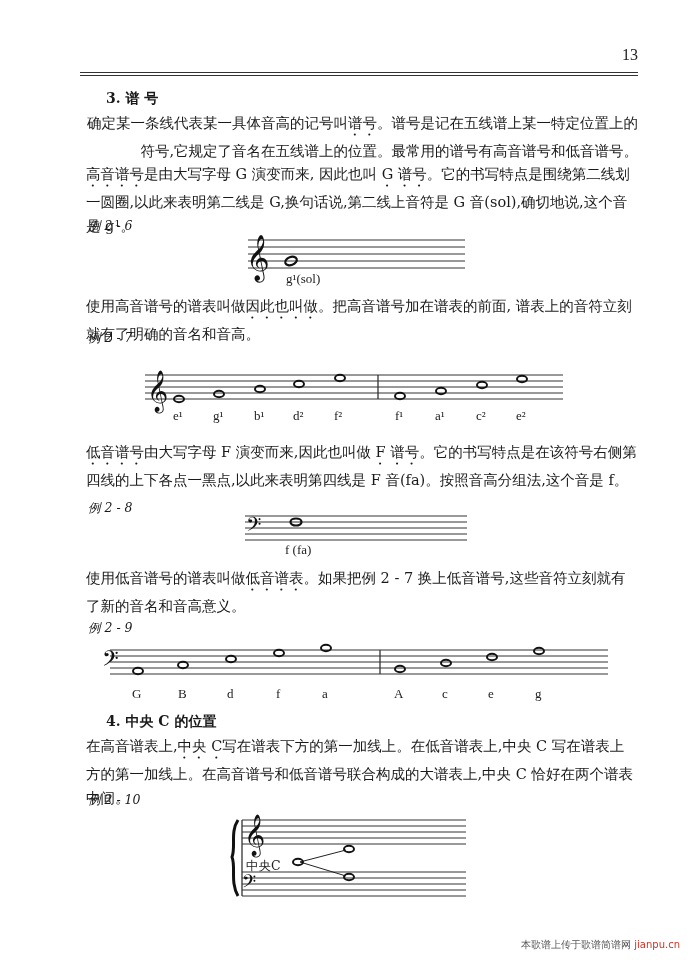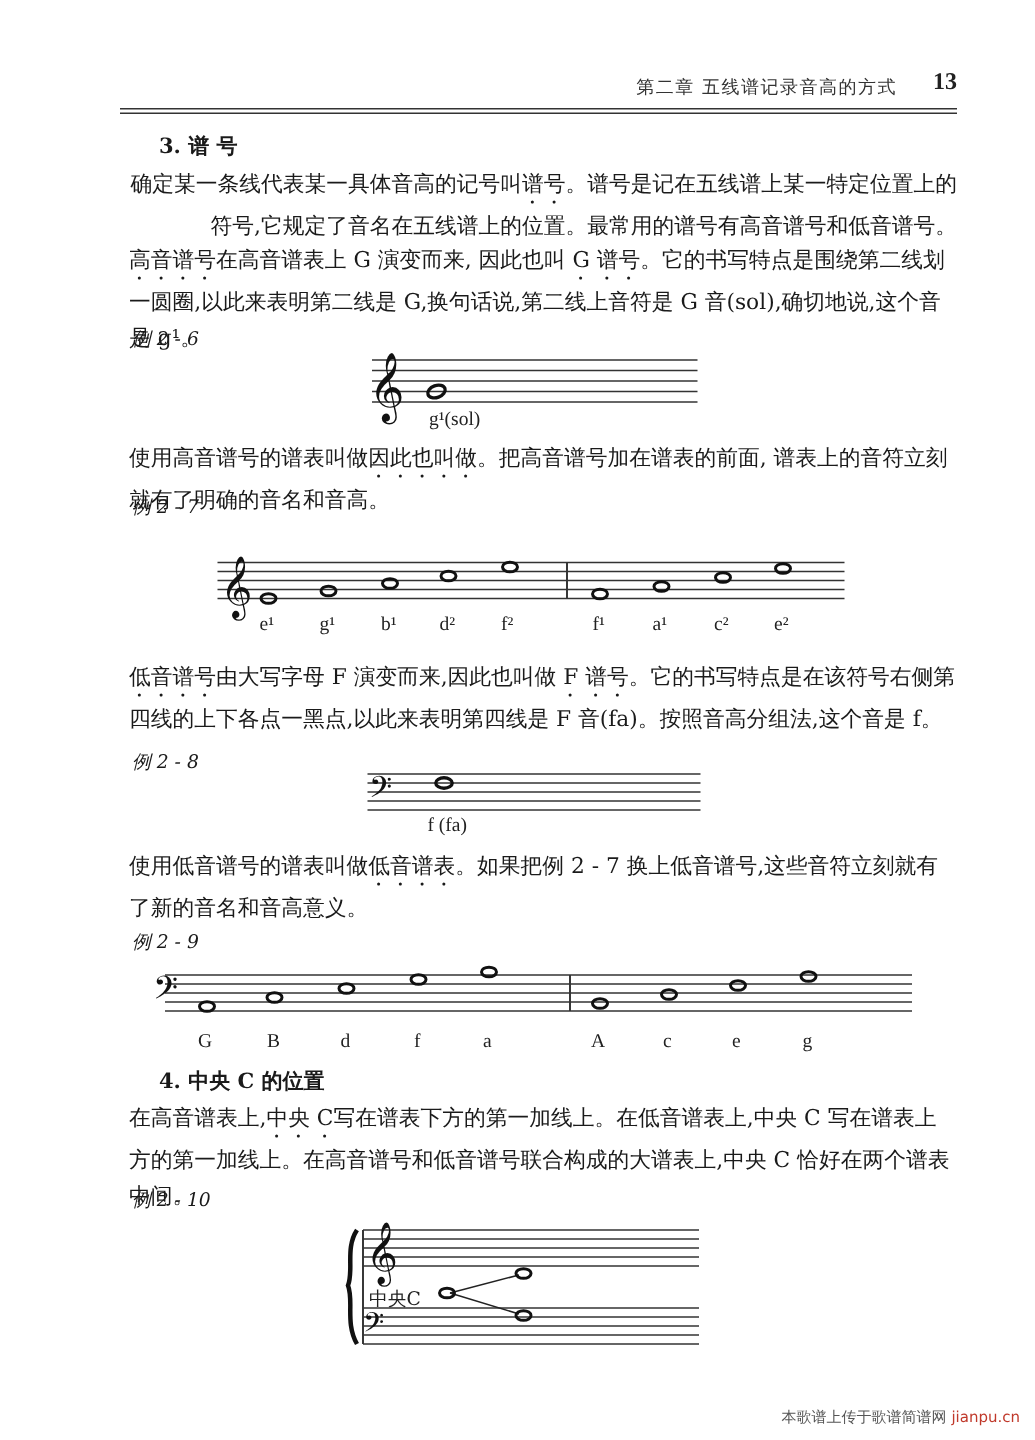--- a/index.html
+++ b/index.html
@@ -1,49 +1,48 @@
 <!DOCTYPE html>
 <html><head>
   <meta charset="utf-8">
   <style>
     html, body { margin: 0; padding: 0; background: #ffffff; }
     body { width: 690px; height: 960px; position: relative; overflow: hidden;
            font-family: "DejaVu Serif", "Liberation Serif", serif; color: #1a1a1a; }
     .header { position: absolute; left: 80px; top: 48px; width: 558px; height: 22px; }
     .header-text { position: absolute; right: 40px; top: 2px; font-size: 12px; letter-spacing: 1px; color: #333; }
-    .page-num { position: absolute; right: 0; top: -2px; font-size: 16px; font-family: "Liberation Serif", serif; color:#222;font-weight:bold;}
+    .page-num { position: absolute; right: 0; top: -2px; font-size: 16px; font-family: "Liberation Serif", serif; color:#222;}
     .header-rule1 { position: absolute; left: 0; right: 0; top: 24px; border-top: 1px solid #333; }
     .header-rule2 { position: absolute; left: 0; right: 0; top: 27px; border-top: 1px solid #333; }
     .blk { position: absolute; left: 86px; width: 552px; font-size: 14.5px; line-height: 24px; }
     .h { font-weight: bold; font-size: 14px; margin-left: 20px; }
     .ex { position: absolute; left: 88px; font-size: 12.5px; font-style: italic; }
     .dot-em { text-emphasis: dot; text-emphasis-position: under; -webkit-text-emphasis: dot; -webkit-text-emphasis-position: under; }
     svg { position: absolute; overflow: visible; }
     .lbl { font-family: "Liberation Serif", serif; font-size: 13px; fill: #222; }
     .watermark { position: absolute; right: 10px; top: 938px; font-size: 10px; color: #555; font-family: "DejaVu Sans", sans-serif; }
     .watermark .site { color: #c0392b; }
   </style>
 </head>
 <body>
 
 <div class="header">
-  <span class="header-text">第二章  五线谱记录音高的方式</span>
   <span class="page-num">13</span>
   <div class="header-rule1"></div>
   <div class="header-rule2"></div>
 </div>
 
 <div class="blk h" style="top:86px;">3. 谱  号</div>
 
 <div class="blk" style="top:111px; text-indent:0;text-align:right;">
   <span>确定某一条线代表某一具体音高的记号叫</span><span class="dot-em">谱号</span><span>。谱号是记在五线谱上某一特定位置上的符号,它规定了音名在五线谱上的位置。最常用的谱号有高音谱号和低音谱号。</span>
 </div>
 
 <div class="blk" style="top:162px;">
-  <span class="dot-em">高音谱号</span><span>在高音谱表上 G 演变而来, 因此也叫 </span><span class="dot-em">G 谱号</span><span>。它的书写特点是围绕第二线划一圆圈,以此来表明第二线是 G,换句话说,第二线上音符是 G 音(sol),确切地说,这个音是 g¹。</span>
+  <span class="dot-em">高音谱号</span><span>是由大写字母 G 演变而来, 因此也叫 </span><span class="dot-em">G 谱号</span><span>。它的书写特点是围绕第二线划一圆圈,以此来表明第二线是 G,换句话说,第二线上音符是 G 音(sol),确切地说,这个音是 g¹。</span>
 </div>
 
 <div class="ex" style="top:218px;">例 2 - 6</div>
 <svg style="left:240px; top:235px;" width="230" height="45">
   <g stroke="#333" stroke-width="1">
     <line x1="8" y1="5" x2="225" y2="5"></line>
       <line x1="8" y1="12" x2="225" y2="12"></line>
     <line x1="8" y1="19" x2="225" y2="19"></line>
       <line x1="8" y1="26" x2="225" y2="26"></line>
     <line x1="8" y1="33" x2="225" y2="33"></line>

